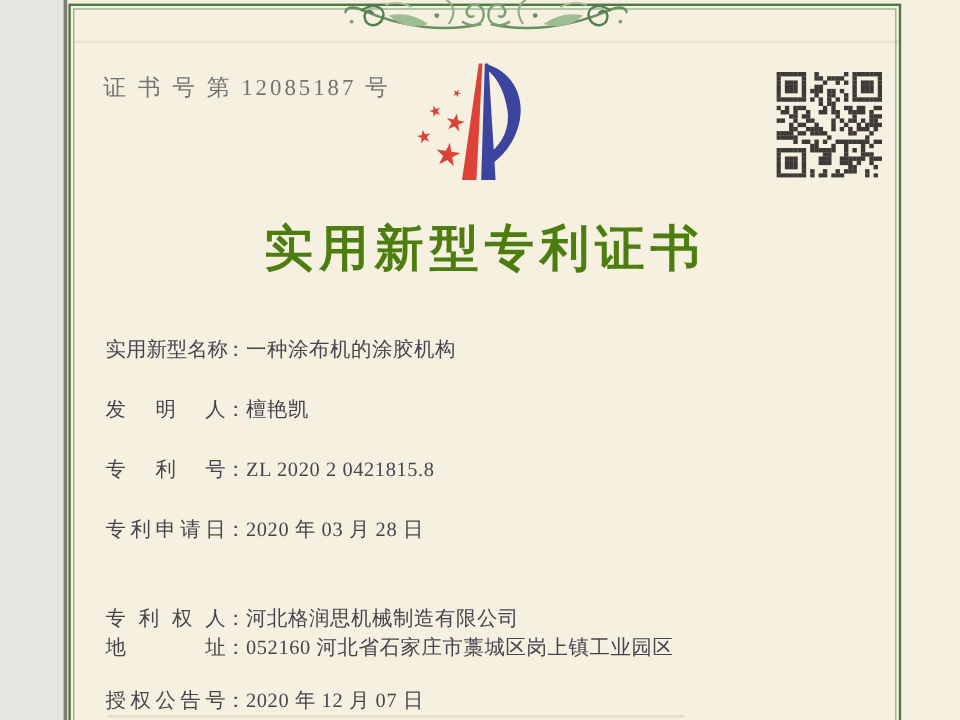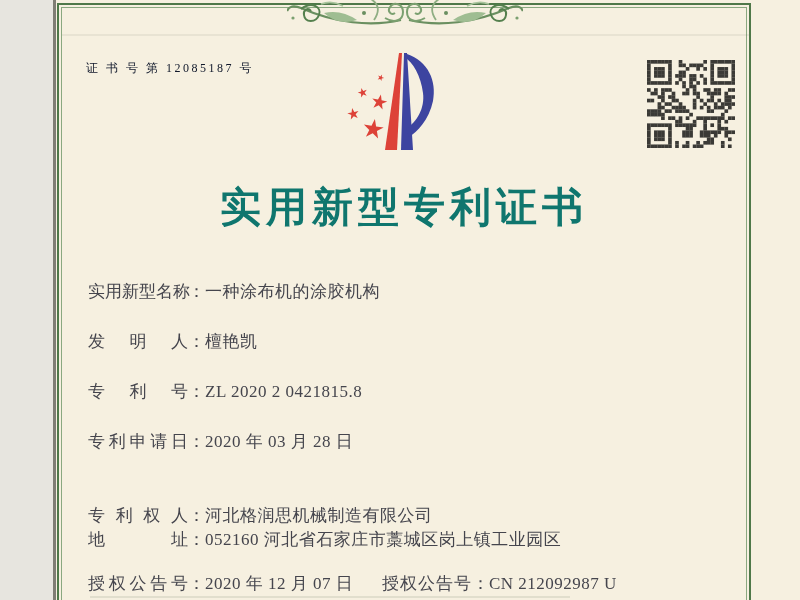--- a/index.html
+++ b/index.html
@@ -23,28 +23,28 @@
     position:absolute;left:62px;top:34px;width:688px;height:2px;
     background:rgba(110,120,100,0.10);
   }
   .shade-bottom{
     position:absolute;left:90px;top:596px;width:480px;height:2px;
     background:rgba(100,115,95,0.14);
   }
   .ornament{position:absolute;left:287px;top:0;width:236px;height:27px;}
   .cert-no{
     position:absolute;left:86px;top:60px;
-    font-size:12px;letter-spacing:2.5px;color:#0f172a;white-space:nowrap;
+    font-size:19px;letter-spacing:2.5px;color:#737373;white-space:nowrap;
   }
   .logo{position:absolute;left:340px;top:48px;width:100px;height:105px;}
   .qr{position:absolute;left:647px;top:60px;width:88px;height:88px;}
   .title{
     position:absolute;left:57px;top:180px;width:694px;margin:0;
     text-align:center;font-size:41px;font-weight:600;letter-spacing:5px;
-    color:#0f766e;white-space:nowrap;
+    color:#4d7c0f;white-space:nowrap;
   }
   .row{
     position:absolute;left:88px;font-size:17px;color:#45454d;white-space:nowrap;
   }
   .lbl{
     display:inline-block;width:100px;vertical-align:bottom;
     text-align:justify;text-align-last:justify;
   }
   .colon{display:inline-block;width:17px;}
   .val{letter-spacing:0.5px;}
@@ -406,16 +406,13 @@
   <span class="lbl">专利申请日</span><span class="colon">：</span><span class="val">2020 年 03 月 28 日</span>
 </div>
 <div class="row" style="top:504px">
   <span class="lbl">专利权人</span><span class="colon">：</span><span class="val">河北格润思机械制造有限公司</span>
 </div>
 <div class="row" style="top:528px">
   <span class="lbl">地址</span><span class="colon">：</span><span class="val">052160 河北省石家庄市藁城区岗上镇工业园区</span>
 </div>
 <div class="row" style="top:572px">
   <span class="lbl">授权公告号</span><span class="colon">：</span><span class="val">2020 年 12 月 07 日</span>
-  <span class="grp2">
-    <span class="lbl">授权公告号</span><span class="colon">：</span><span class="val">CN 212092987 U</span>
-  </span>
 </div>
 
 </body></html>

